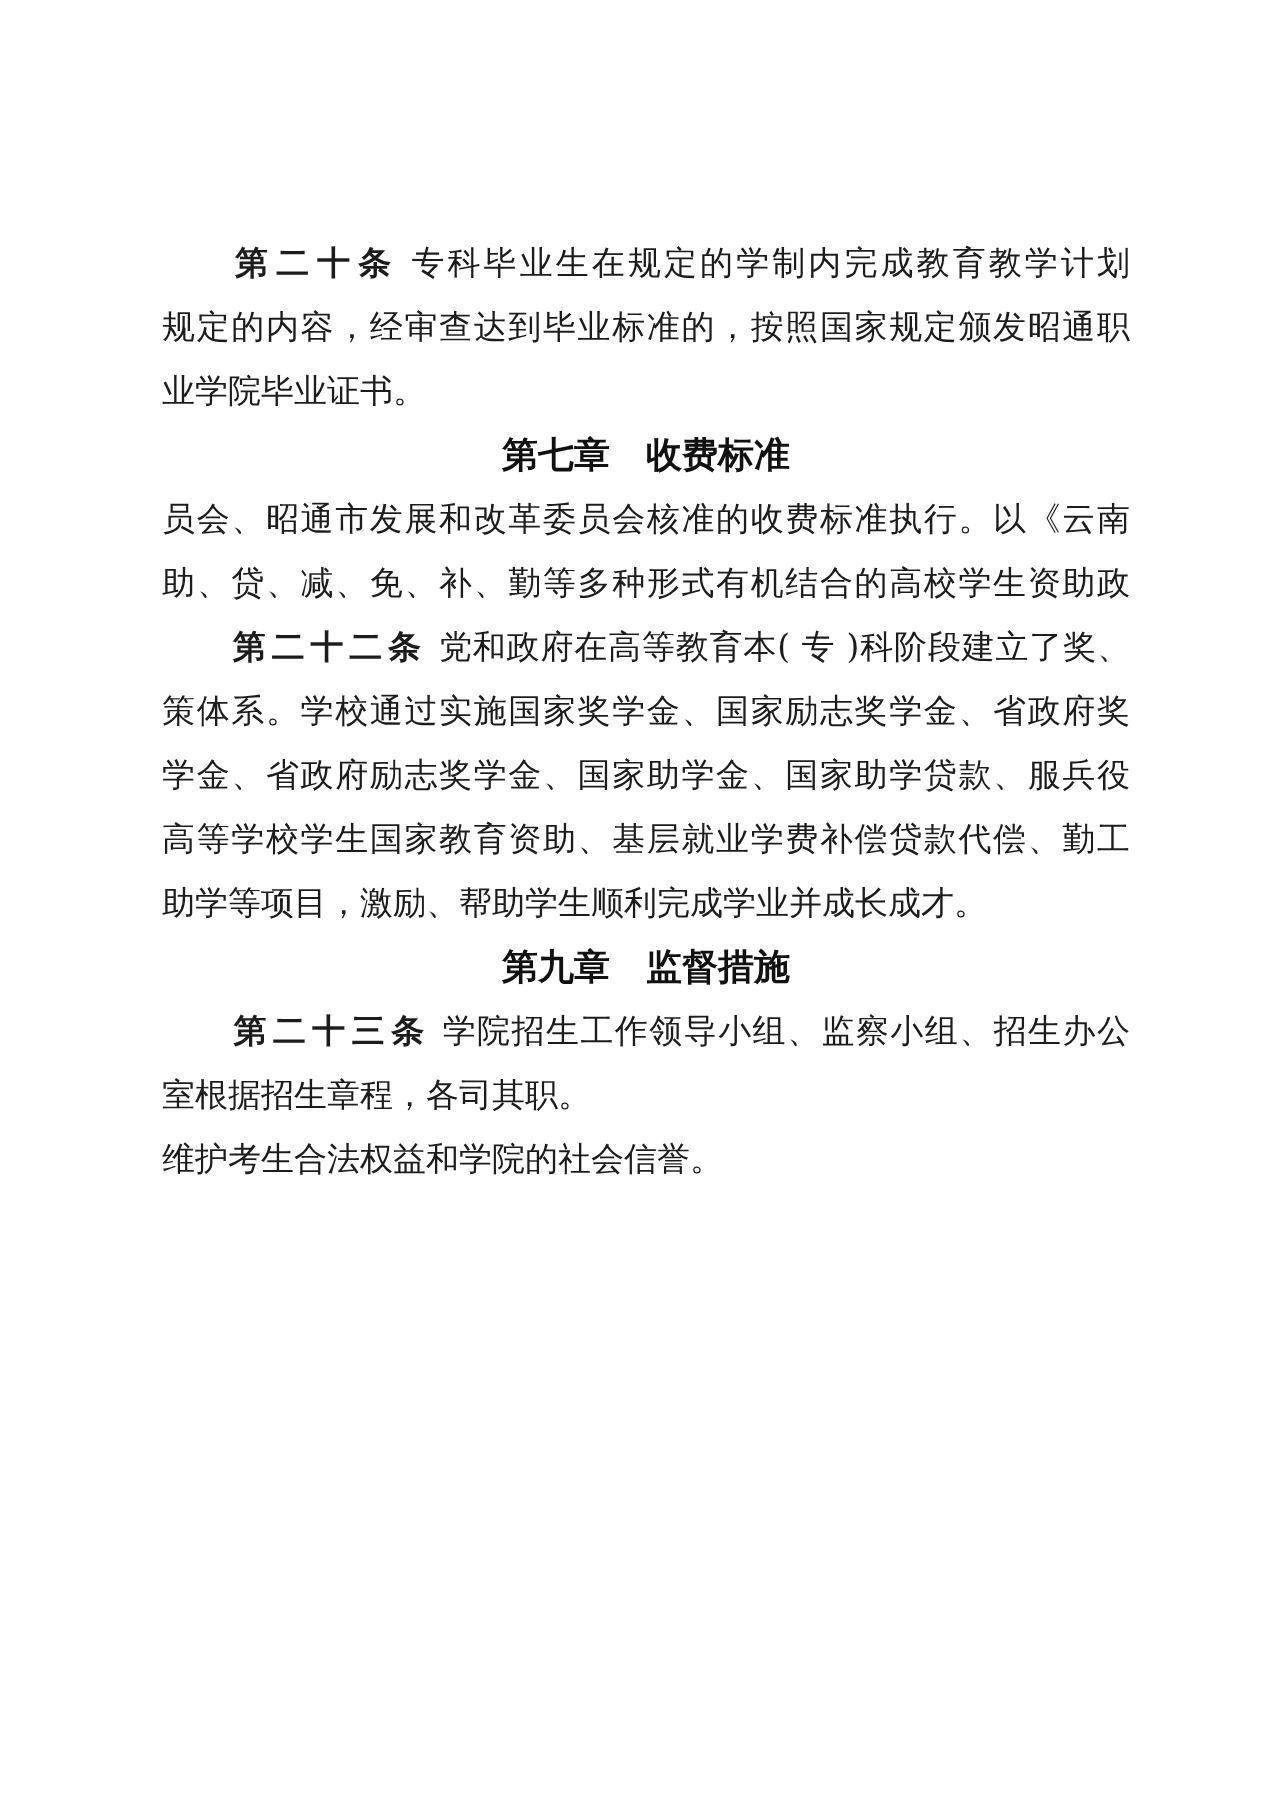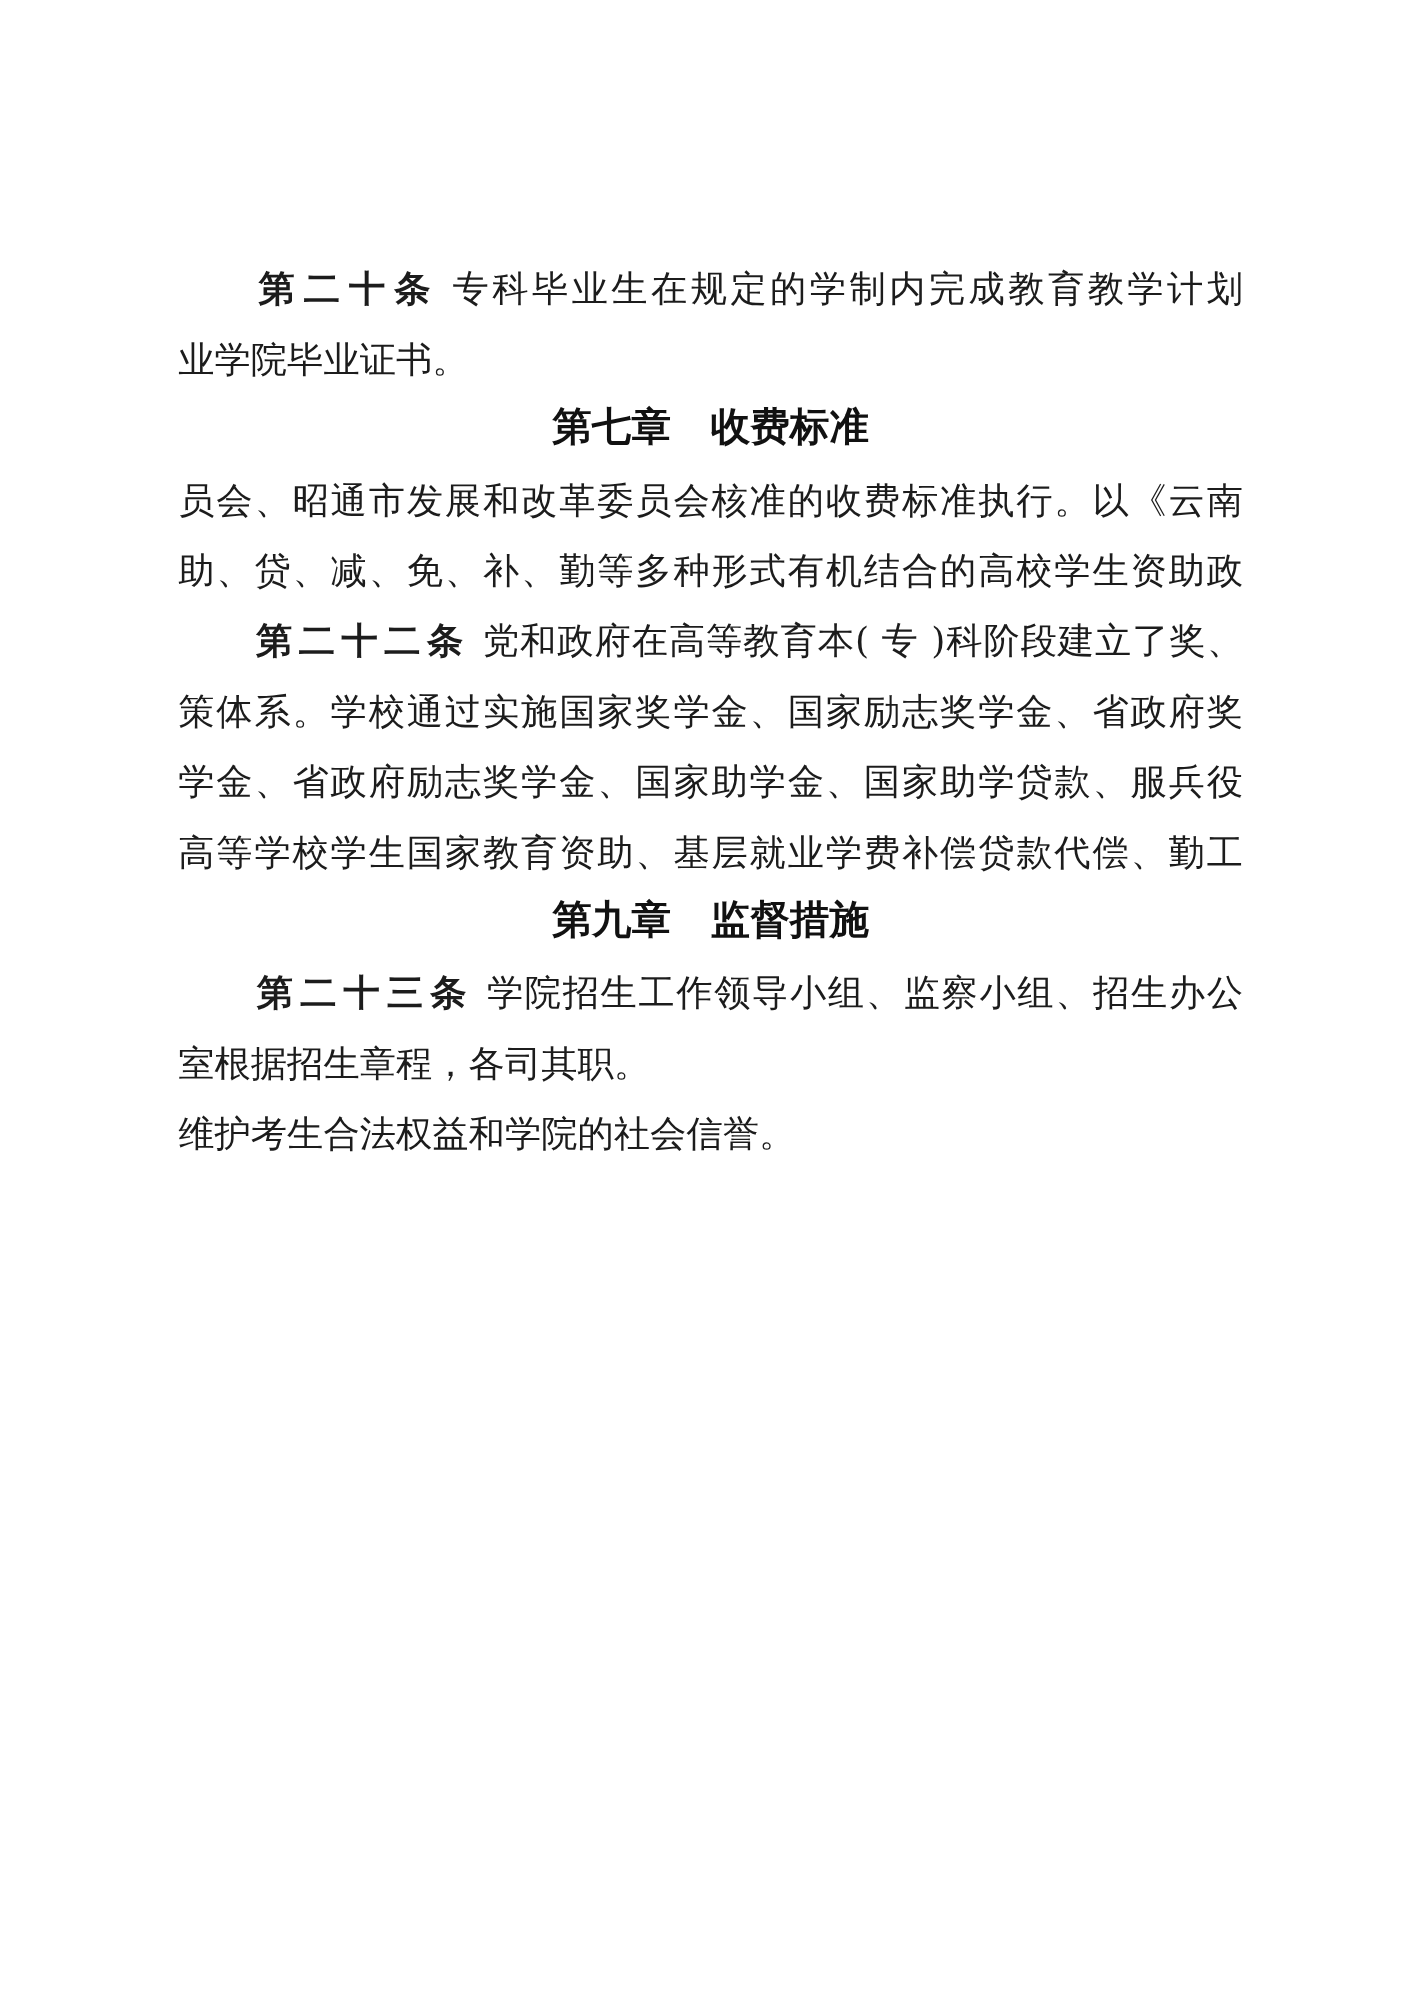--- a/index.html
+++ b/index.html
@@ -28,48 +28,50 @@
   }
   .indent { display:inline-block; width:70px; }
   .label {
     font-weight:bold;
     letter-spacing:5px;
     margin-right:12px;
   }
   .heading {
     text-align:center;
     text-align-last:center;
-    font-family:Liberation Mono, monospace;
+    font-family:Liberation Sans, sans-serif;
     font-weight:bold;
     font-size:36px;
     color:#111111;
   }
   .watermark {
     position:absolute;
     right:26px; top:1748px;
     font-size:24px;
     line-height:30px;
     letter-spacing:2px;
     color:#0c4a6e;
     font-family:"DejaVu Sans","Liberation Sans",sans-serif;
   }
 </style>
 </head>
 <body>
 
 <div class="page">
   <main class="content">
       <div class="line justify"><span class="indent"></span><span class="label">第二十条</span><span>专科毕业生在规定的学制内完成教育教学计划</span></div>
+      <div class="line justify">规定的内容，经审查达到毕业标准的，按照国家规定颁发昭通职</div>
       <div class="line">业学院毕业证书。</div>
       <div class="line heading">第七章　收费标准</div>
       <div class="line justify">员会、昭通市发展和改革委员会核准的收费标准执行。以《云南</div>
       <div class="line justify">助、贷、减、免、补、勤等多种形式有机结合的高校学生资助政</div>
       <div class="line justify"><span class="indent"></span><span class="label">第二十二条</span><span>党和政府在高等教育本( 专 )科阶段建立了奖、</span></div>
       <div class="line justify">策体系。学校通过实施国家奖学金、国家励志奖学金、省政府奖</div>
       <div class="line justify">学金、省政府励志奖学金、国家助学金、国家助学贷款、服兵役</div>
       <div class="line justify">高等学校学生国家教育资助、基层就业学费补偿贷款代偿、勤工</div>
+      <div class="line">助学等项目，激励、帮助学生顺利完成学业并成长成才。</div>
       <div class="line heading">第九章　监督措施</div>
       <div class="line justify"><span class="indent"></span><span class="label">第二十三条</span><span>学院招生工作领导小组、监察小组、招生办公</span></div>
       <div class="line">室根据招生章程，各司其职。</div>
       <div class="line">维护考生合法权益和学院的社会信誉。</div>
     </main>
   <div class="watermark">高考直通车</div>
 </div>
 
 </body></html>

